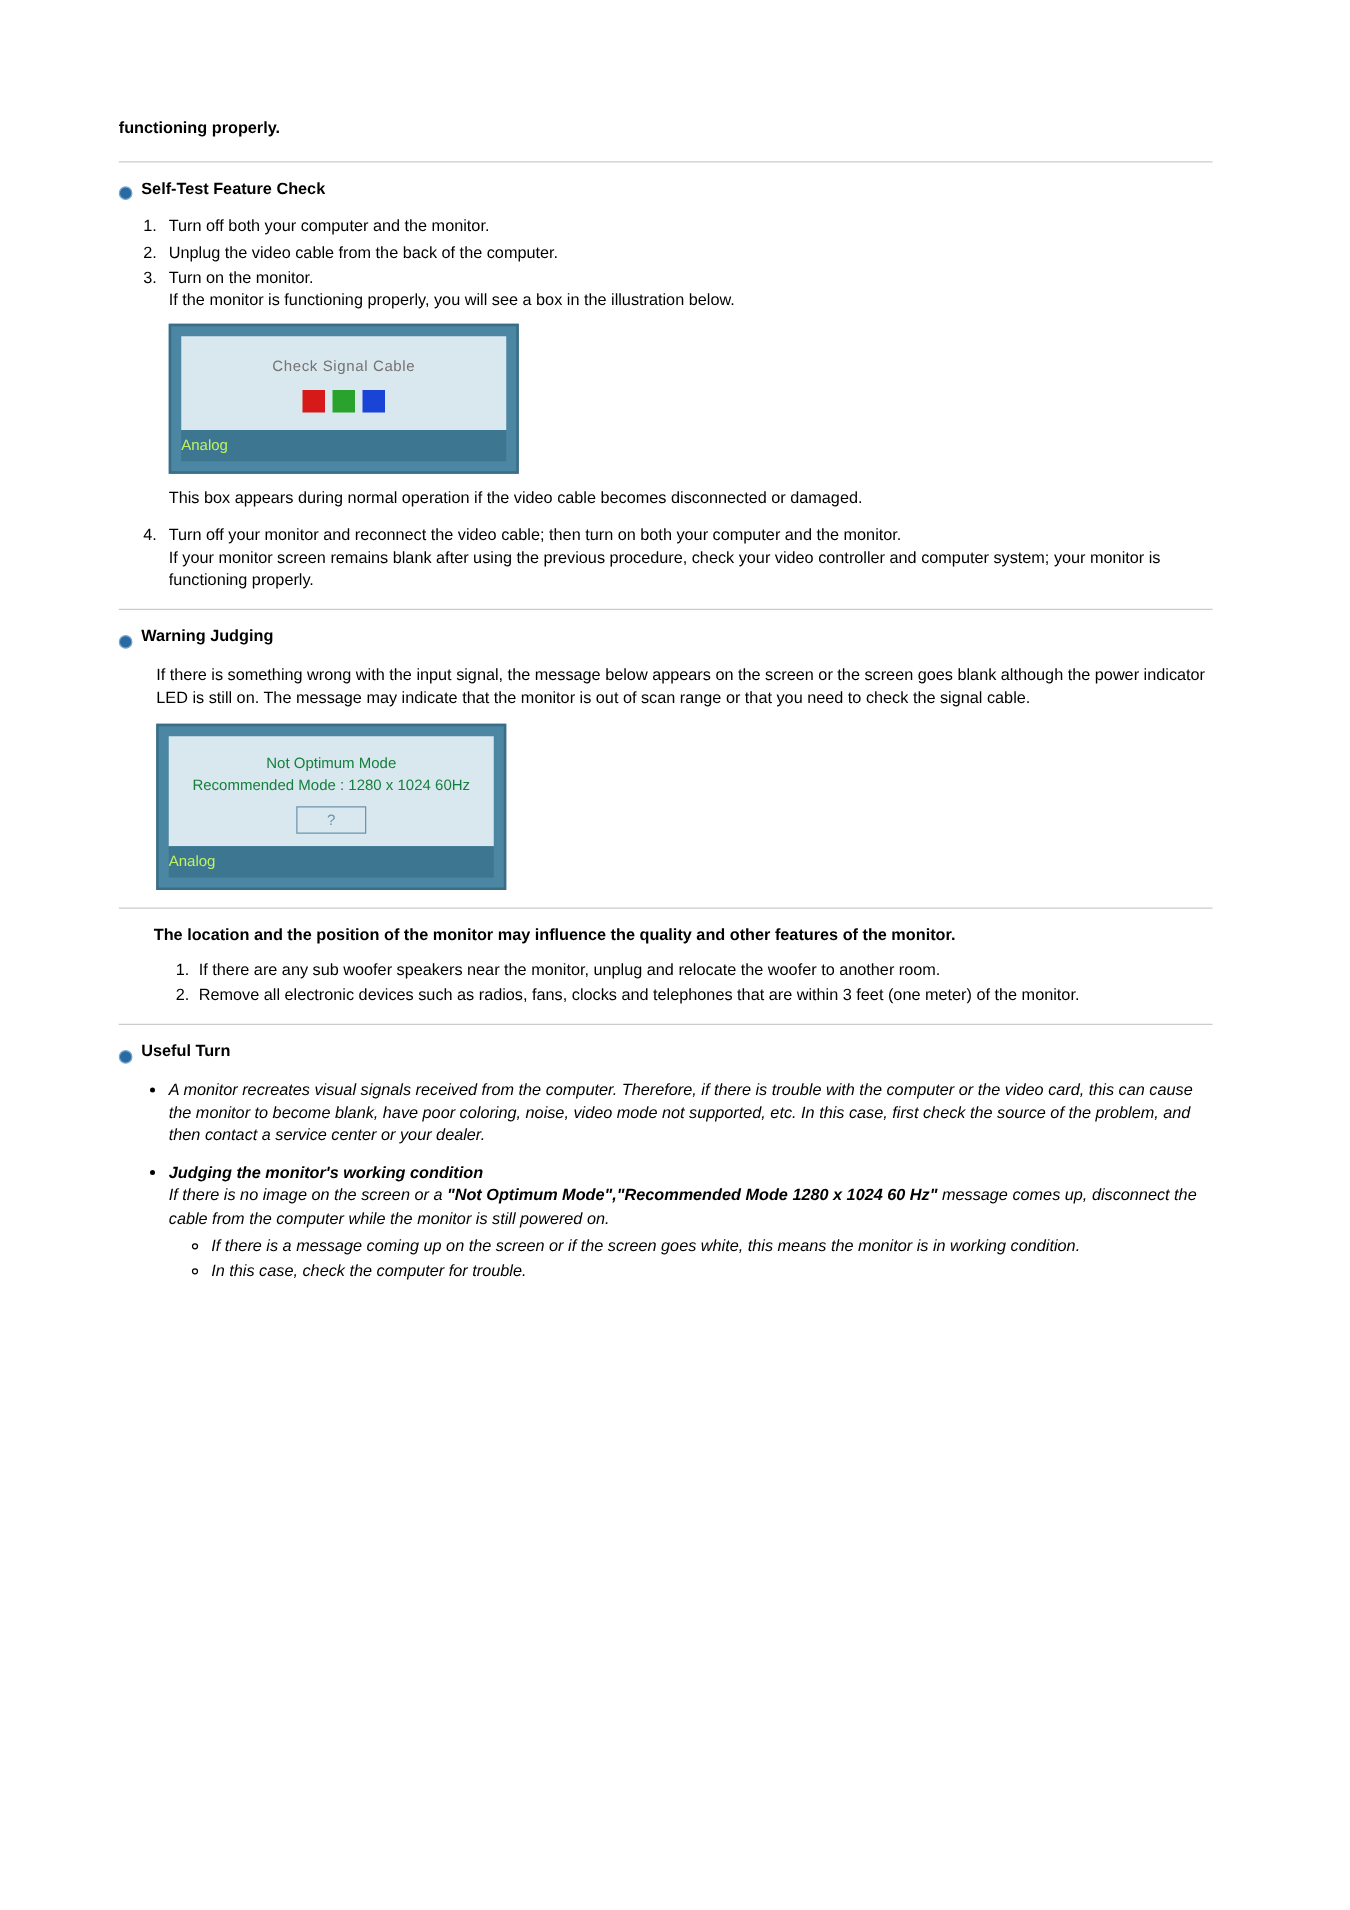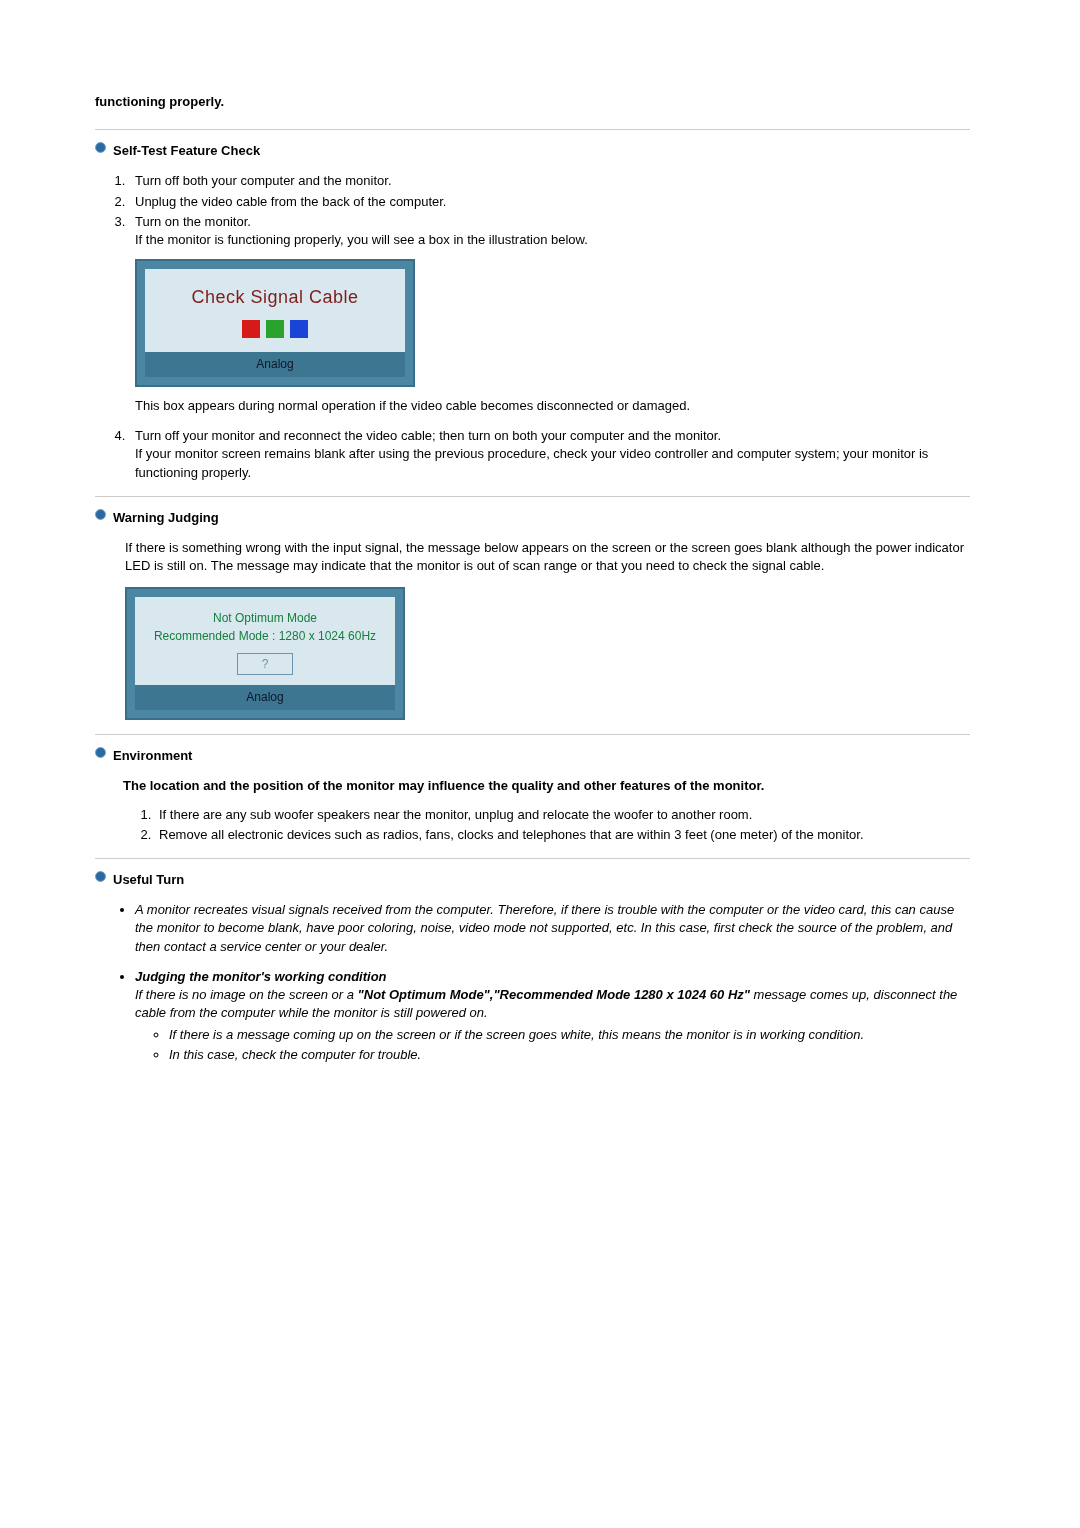--- a/index.html
+++ b/index.html
@@ -20,21 +20,21 @@
     font-weight: bold;
     margin-bottom: 18px;
   }
   .divider {
     border: none;
     border-top: 1px solid #ccc;
     margin: 14px 0 12px 0;
   }
   .section-heading {
     display: flex;
-    align-items: flex-start;
+    align-items: flex-end;
     gap: 7px;
     font-weight: bold;
     margin-bottom: 12px;
   }
   .bullet-icon {
     width: 9px;
     height: 9px;
     background: #2a6aa3;
     border-radius: 50%;
     border: 1px solid #7aa7c9;
@@ -60,39 +60,39 @@
     border: 2px solid #3a6d86;
     padding: 8px;
     box-sizing: border-box;
   }
   .mon-inner {
     background: #d9e7ef;
     padding: 16px 10px 14px 10px;
     text-align: center;
   }
   .mon-title {
-    color: #7f1d1d;
-    font-size: 18px;
+    color: #737373;
+    font-size: 12px;
     letter-spacing: 0.5px;
     margin-bottom: 10px;
   }
   .color-row {
     display: flex;
     justify-content: center;
     gap: 6px;
   }
   .sq { width: 18px; height: 18px; }
   .sq.r { background: #d61a1a; }
   .sq.g { background: #29a32d; }
   .sq.b { background: #1a44d6; }
   .mon-footer {
     background: #3c7690;
-    color: #0f172a;
-    font-size: 12px;
-    text-align: center;
+    color: #bef264;
+    font-size: 12px;
+    text-align: left;
     padding: 4px 0;
   }
   .indent-para {
     margin: 0 0 12px 30px;
   }
   
   .mon2 .mon-title2 {
     color: #15803d;
     font-size: 12px;
     line-height: 1.5;
@@ -197,24 +197,20 @@
           <div>Recommended Mode : 1280 x 1024  60Hz</div>
         </div>
         <div class="mon2-box">?</div>
       </div>
       <div class="mon-footer">Analog</div>
     </div>
   </div>
 
   <hr class="divider">
 
-  <div class="section-heading">
-    <span class="bullet-icon"></span>
-    <span>Environment</span>
-  </div>
 
   <p class="sub-bold">The location and the position of the monitor may influence the quality and other features of the monitor.</p>
 
   <ol class="env-list">
     <li>If there are any sub woofer speakers near the monitor, unplug and relocate the woofer to another room.</li>
     <li>Remove all electronic devices such as radios, fans, clocks and telephones that are within 3 feet (one meter) of the monitor.</li>
   </ol>
 
   <hr class="divider">
 

